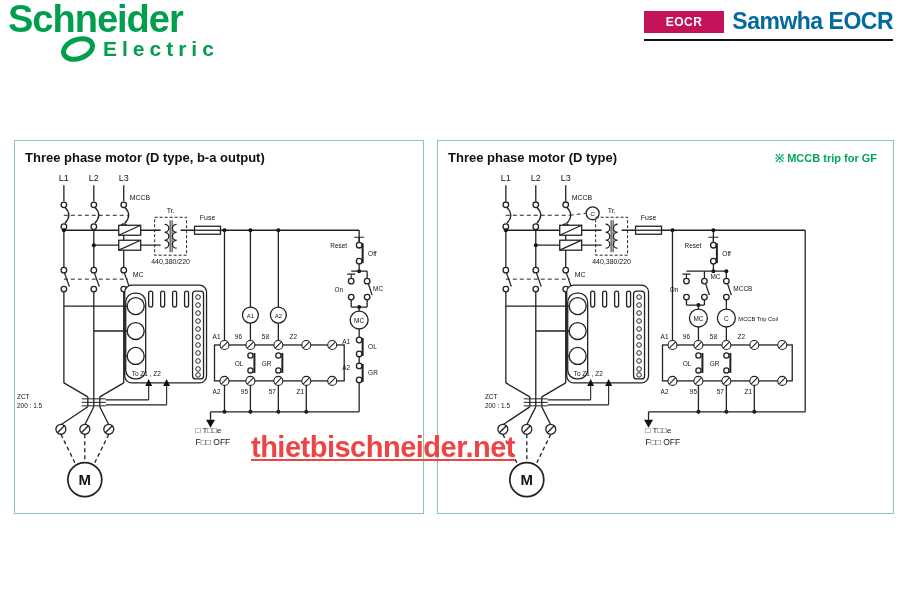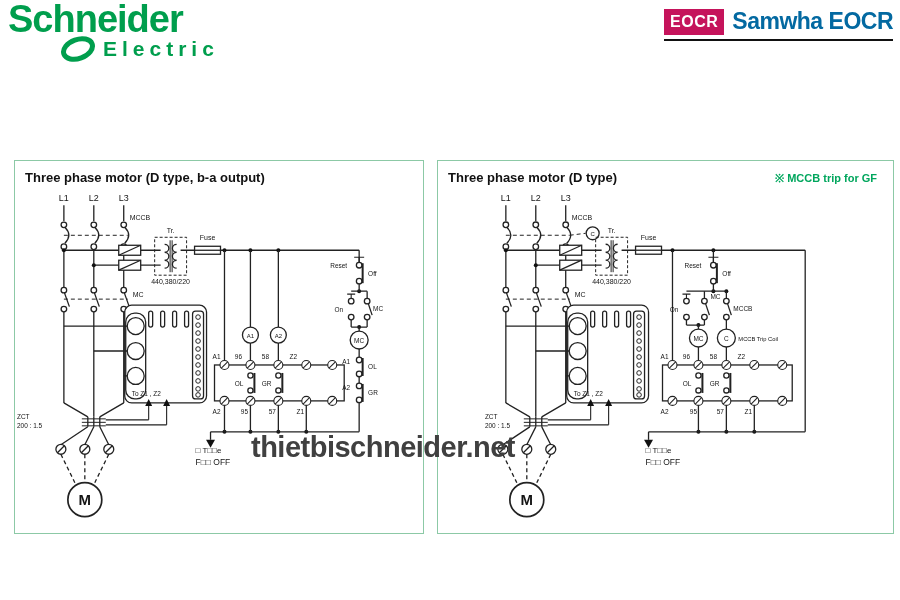--- a/index.html
+++ b/index.html
@@ -5,39 +5,39 @@
   html,body{margin:0;padding:0;}
   body{width:900px;height:600px;background:#ffffff;position:relative;overflow:hidden;
        font-family:"Liberation Sans",sans-serif;}
   
   .sch-logo{position:absolute;left:8px;top:0px;}
   .sch-name{font-size:38px;font-weight:bold;color:#009E4D;letter-spacing:-1px;line-height:1.05;}
   .sch-row2{display:flex;align-items:center;gap:7px;margin-left:52px;margin-top:-4px;}
   .sch-sub{font-size:21px;font-weight:bold;color:#009E4D;letter-spacing:5px;}
   .eocr-logo{position:absolute;right:7px;top:8px;}
   .eocr-row1{display:flex;align-items:center;gap:8px;}
-  .eocr-badge{background:#C5135B;color:#fff;font-weight:bold;font-size:16px;padding:4px 6px;letter-spacing:.5px;}
+  .eocr-badge{background:#C5135B;color:#fff;font-weight:bold;font-size:12px;padding:4px 22px;letter-spacing:.5px;}
   .eocr-brand{font-size:23px;font-weight:bold;color:#0369a1;letter-spacing:-.5px;}
   .eocr-rule{border-top:2px solid #111;margin:4px 0 5px 0;}
   .eocr-byline{text-align:center;font-size:12.5px;color:#333;}
   .eocr-by{color:#009E4D;font-weight:bold;}
   .eocr-bybrand{color:#111;font-weight:bold;font-size:14px;}
   .eocr-bysub{letter-spacing:2.5px;color:#444;}
   
-  .panel{position:absolute;background:#fff;border:1.5px solid #8CC9A6;margin-top:20px;}
+  .panel{position:absolute;background:#fff;border:1.5px solid #8CC9A6;}
   .panel-left{left:14px;top:140px;width:408px;height:372px;}
   .panel-right{left:437px;top:140px;width:455px;height:372px;}
   .panel-titlebar{display:flex;justify-content:space-between;align-items:baseline;padding:9px 10px 0 10px;}
   .panel-title{font-size:13px;font-weight:bold;color:#111;}
   .gf-note{font-size:11px;font-weight:bold;color:#00A65D;padding-right:6px;text-align:right;}
   svg.diag{display:block;margin-top:2px;}
   svg text{font-family:"Liberation Sans",sans-serif;fill:#141414;}
   
   .watermark{position:absolute;left:251px;top:431px;z-index:6;font-size:29px;font-weight:800;
-             color:#404040;letter-spacing:-.5px;white-space:nowrap;}
+             color:#ef4444;letter-spacing:-.5px;white-space:nowrap;text-decoration:underline;}
 </style>
 </head>
 <body>
 
 <div class="sch-logo">
   <div class="sch-name">Schneider</div>
   <div class="sch-row2">
     <svg width="36" height="26">
       <ellipse cx="18" cy="13" rx="15" ry="9.5" fill="none" stroke="#009E4D" stroke-width="5" transform="rotate(-20 18 13)"></ellipse>
       <line x1="8" y1="17" x2="28" y2="9" stroke="#ffffff" stroke-width="3"></line>

